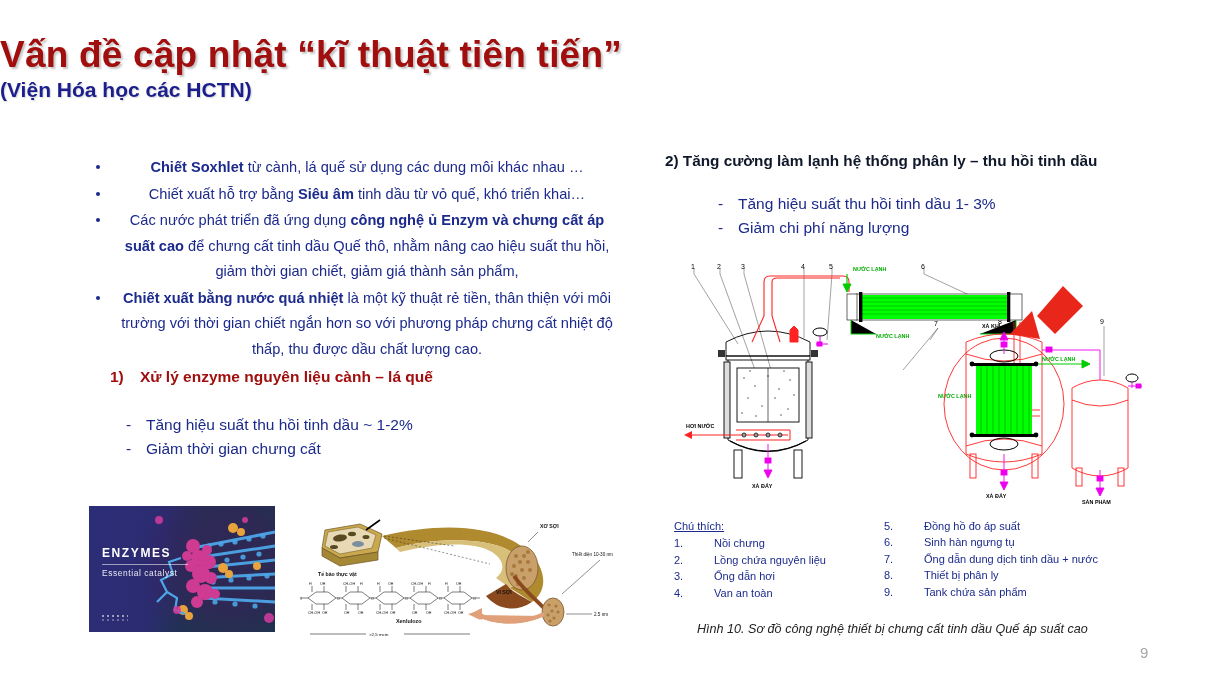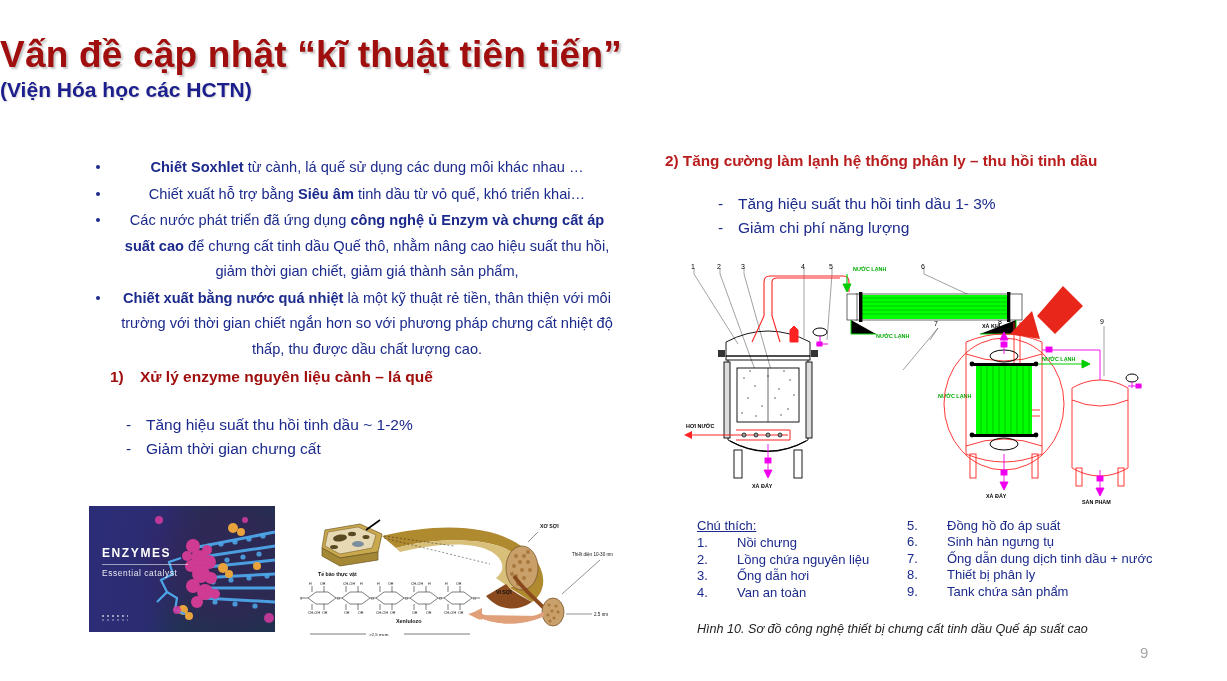--- a/index.html
+++ b/index.html
@@ -43,32 +43,32 @@
   .dash-list{position:absolute;left:126px;top:413px;width:480px;}
   .dash-list div{
     font-size:15.5px;line-height:24px;color:#1B2A8C;
     position:relative;padding-left:20px;
   }
   .dash-list div::before{content:"-";position:absolute;left:0;top:0;}
 
   
   .right-head{
     position:absolute;left:665px;top:152px;width:540px;
-    font-size:15.3px;font-weight:bold;color:#b91c1c;
+    font-size:15.3px;font-weight:bold;color:#0f172a;
   }
   .right-dash{position:absolute;left:718px;top:192px;width:470px;}
   .right-dash div{
     font-size:15.5px;line-height:24px;color:#1B2A8C;
     position:relative;padding-left:20px;
   }
   .right-dash div::before{content:"-";position:absolute;left:0;top:0;}
 
   
-  .legend{position:absolute;left:697px;top:518px;width:470px;
-          font-size:13px;color:#1B2A8C;line-height:16.4px;}
+  .legend{position:absolute;left:674px;top:518px;width:470px;
+          font-size:11px;color:#1B2A8C;line-height:16.4px;}
   .legend-title{text-decoration:underline;margin-bottom:1px;}
   .legend-cols{display:flex;}
   .legend-col{width:210px;}
   .legend-col.second{width:250px;}
   .legend-row{display:flex;}
   .legend-row .n{width:40px;}
   .legend-row .t{flex:1;}
 
   .caption{
     position:absolute;left:697px;top:622px;width:500px;

